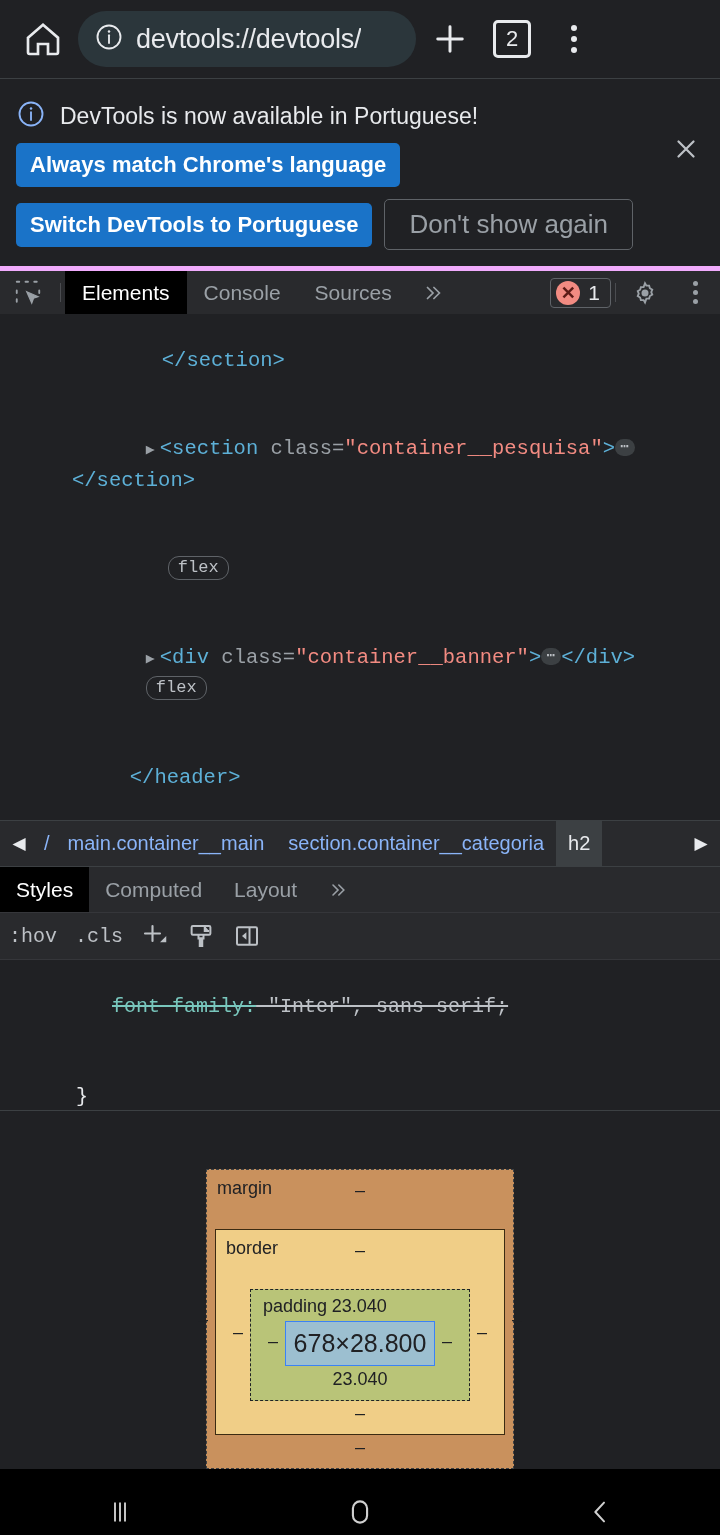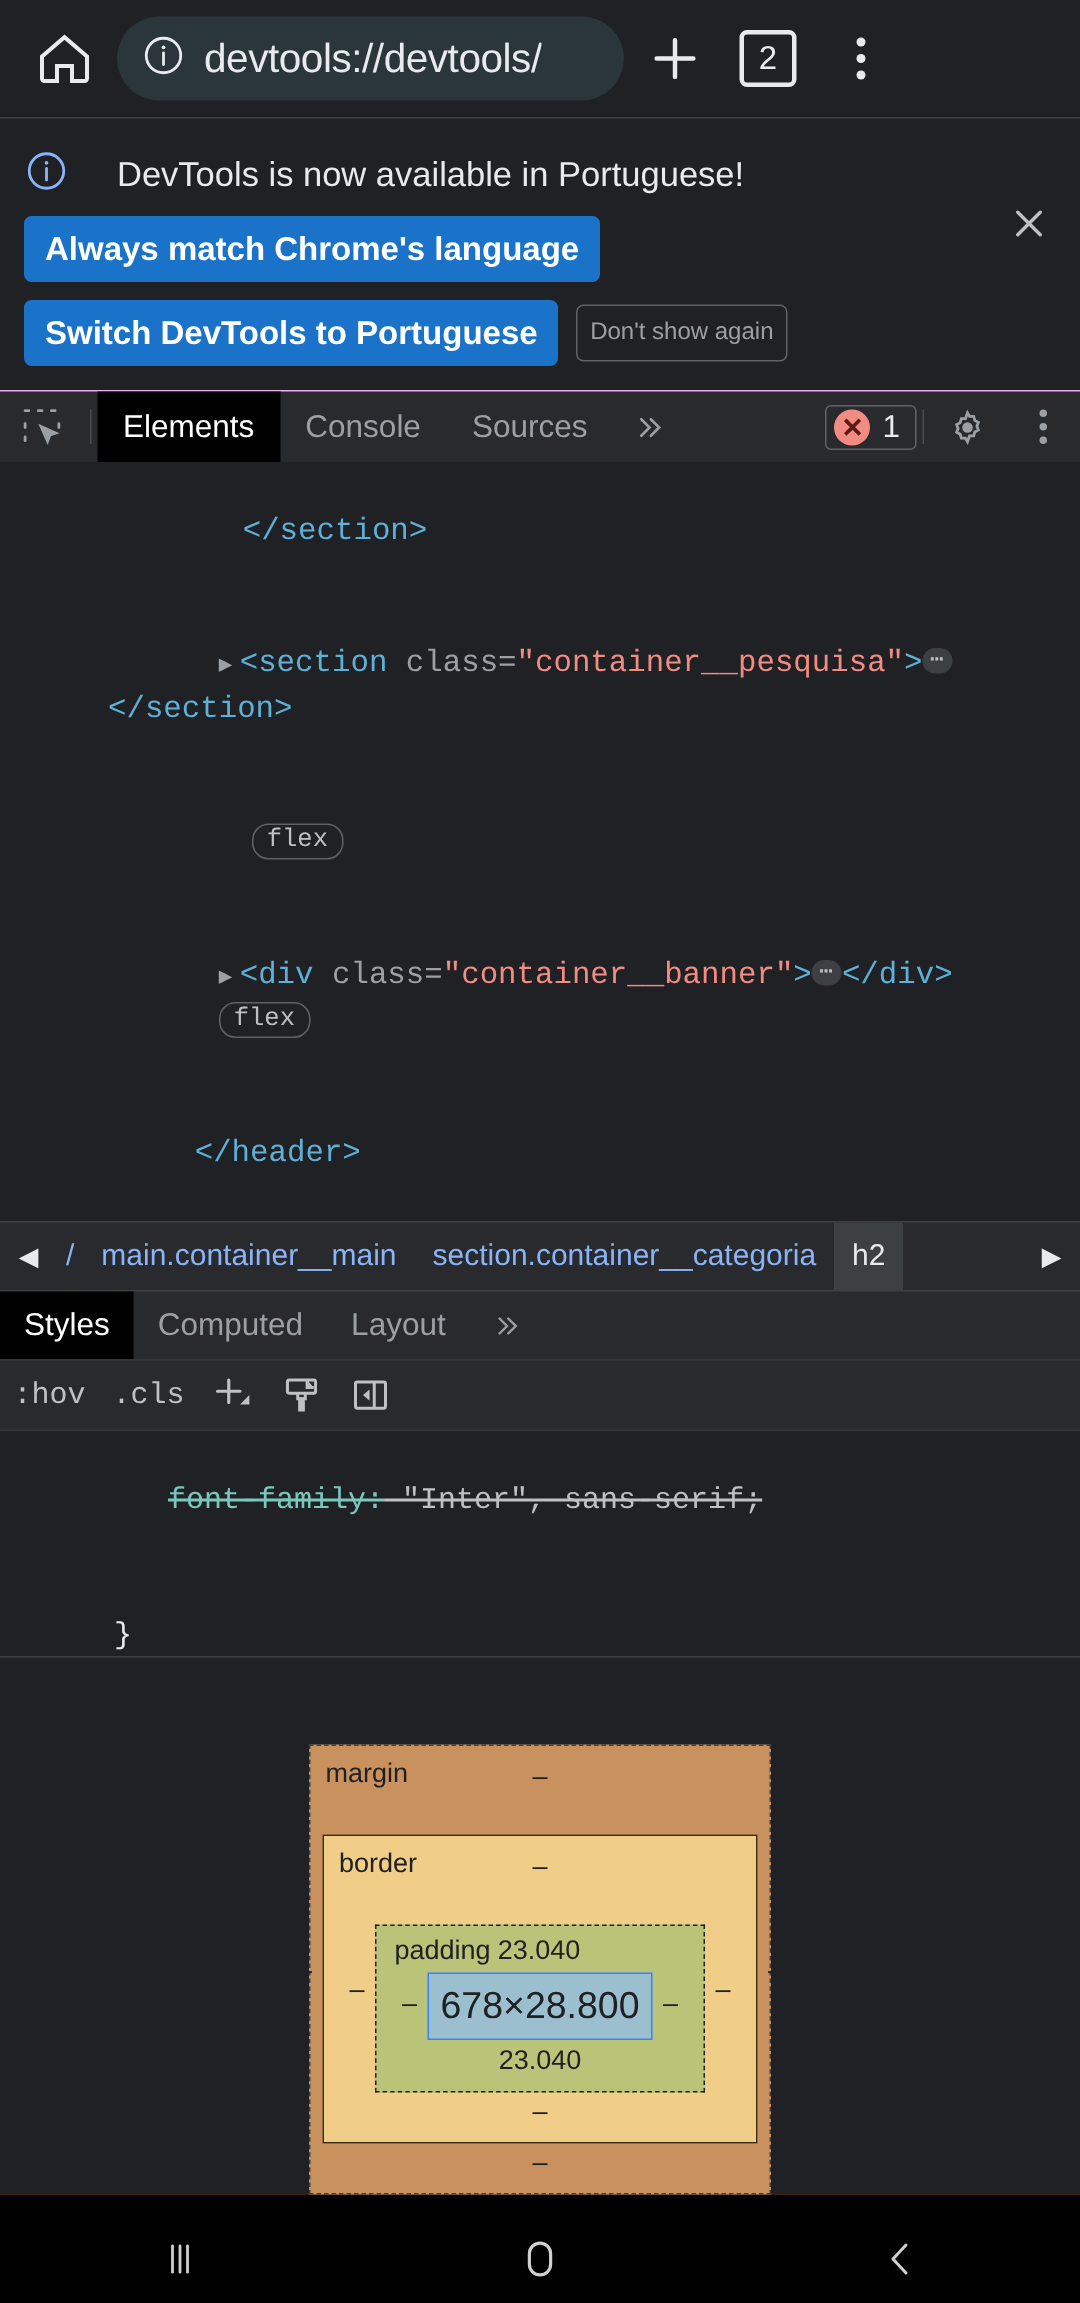--- a/index.html
+++ b/index.html
@@ -44,41 +44,41 @@
   .kebab i { width:6px; height:6px; border-radius:50%; background:#e8eaed; display:block;}
 
   
   .infobar {
     background: #202124;
     border-top: 1px solid #3c4043;
     padding: 14px 16px 16px 16px;
     position: relative;
     flex: 0 0 auto;
   }
-  .infobar-head { display:flex; align-items:center; gap: 32px; padding: 6px 0 10px 0;}
+  .infobar-head { display:flex; align-items:center; gap: 14px; padding: 6px 0 10px 0;}
   .infobar-text { color:#e8eaed; font-size: 23px; }
   .infobar-close { position:absolute; right: 16px; top: 52px; width:36px; height:36px; display:flex;align-items:center;justify-content:center;}
   .infobar-rows { display:flex; flex-direction:column; gap: 12px; align-items:flex-start;}
   .infobar-row { display:flex; gap: 12px; align-items:center; }
   .btn-primary {
     background: #1a73c8; color:#fff; font-size: 22px; font-weight:700;
     padding: 9px 14px; border-radius: 5px; border:none; white-space:nowrap;
     font-family: "Liberation Sans", sans-serif;
   }
   .btn-ghost {
-    background: transparent; color:#9aa0a6; font-size: 16px;
-    padding: 9px 8px; border-radius: 5px; border: 1px solid #5f6368; white-space:nowrap;
+    background: transparent; color:#9aa0a6; font-size: 26px;
+    padding: 9px 24px; border-radius: 5px; border: 1px solid #5f6368; white-space:nowrap;
     font-family: "Liberation Sans", sans-serif;
   }
 
   
   .dt-tabs {
     flex: 0 0 48px; height:48px;
     background: #292a2d;
-    border-top: 1px solid #f0abfc;
+    border-top: 5px solid #f0abfc;
     display: flex; align-items: stretch;
   }
   .dt-inspect { width: 56px; display:flex; align-items:center; justify-content:center; }
   .dt-sep { width:1px; background:#4a4c50; margin: 12px 4px; flex:0 0 1px;}
   .dt-tab {
     display:flex; align-items:center; padding: 0 17px;
     color:#9aa0a6; font-size: 21px; white-space:nowrap;
   }
   .dt-tab.active { background:#000; color:#fff; }
   .dt-more { display:flex; align-items:center; padding: 0 10px; color:#9aa0a6; font-size:22px;}

